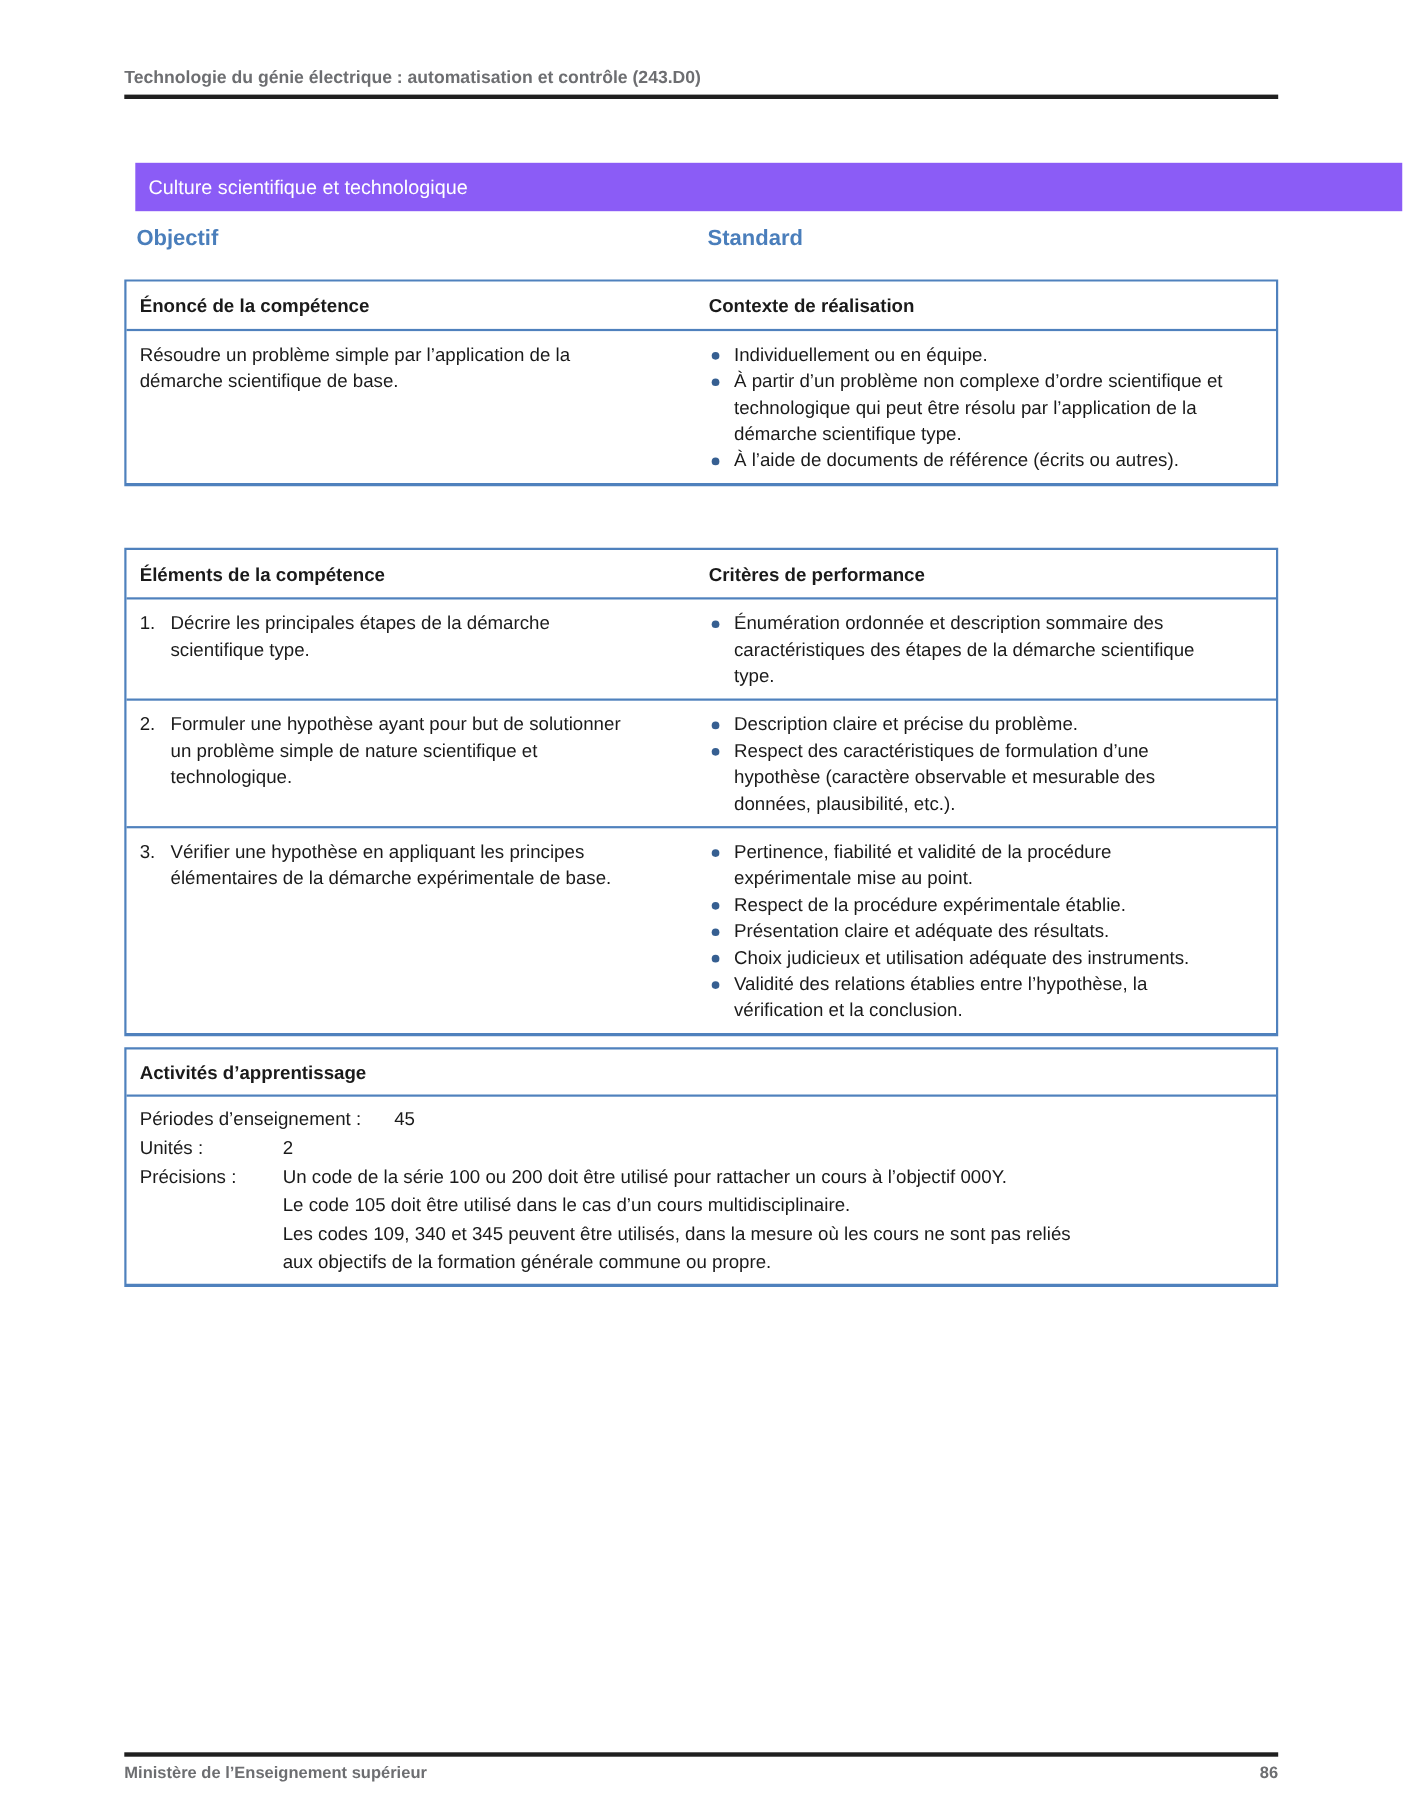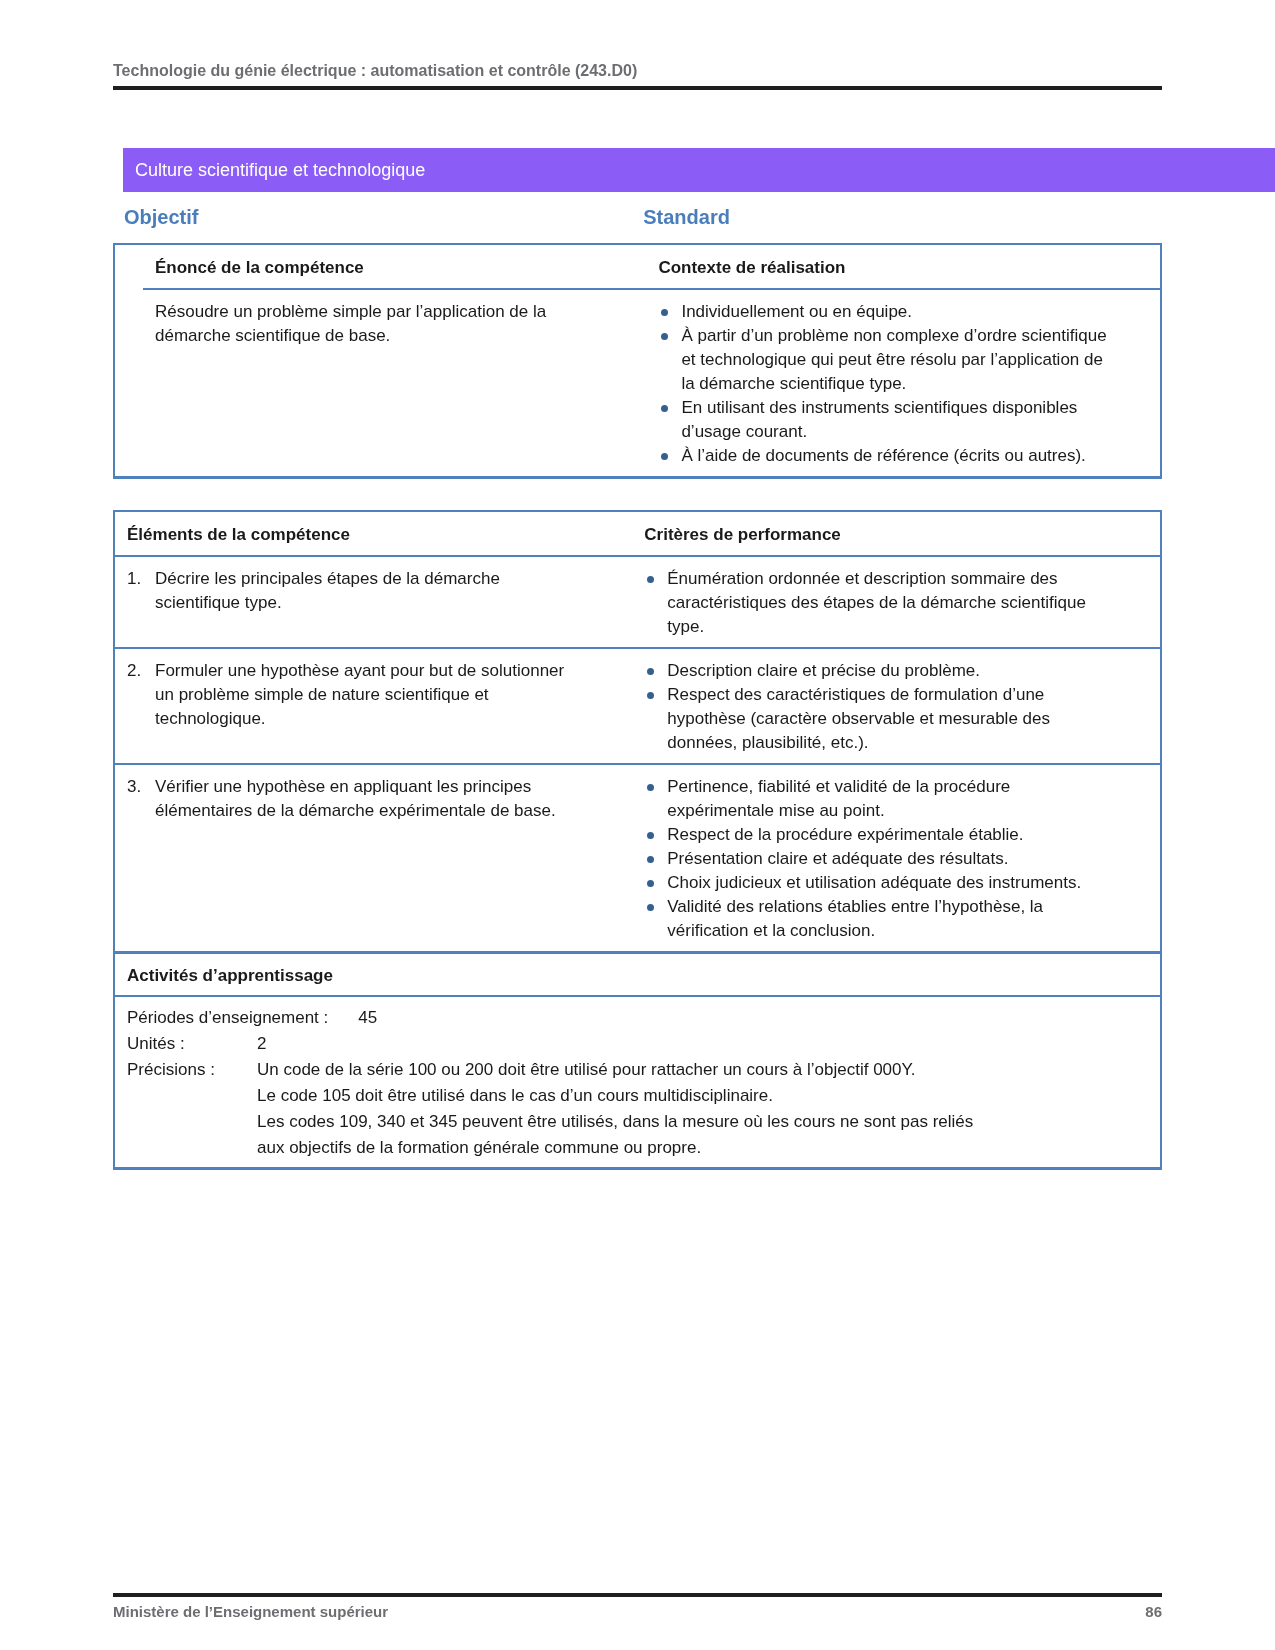--- a/index.html
+++ b/index.html
@@ -28,22 +28,22 @@
   }
   .section-headings .hd {
     padding-left:11px; color:#4a7ebb; font-weight:bold; font-size:20px;
   }
   
   .tbl {
     position:absolute; left:113px; width:1049px; box-sizing:border-box;
     border:2px solid #4f81bd; border-bottom-width:3px;
     font-size:17px; line-height:24px;
   }
-  .tbl1 { top:243px;padding-left:28px; }
-  .tbl2 { top:498px;margin-top:12px; }
+  .tbl1 { top:254px; }
+  .tbl2 { top:498px; }
   .tbl-head {
     display:grid; grid-template-columns:49.5% 50.5%;
     border-bottom:2px solid #4f81bd;
   }
   .th { padding:11px 12px 8px; font-weight:bold; }
   .tbl-row { display:grid; grid-template-columns:49.5% 50.5%; }
   .tbl-row + .tbl-row { border-top:2px solid #4f81bd; }
   .cell-l { padding:10px 64px 8px 12px; }
   .tbl1 .cell-l { padding-right:40px; }
   .cell-r { padding:10px 48px 8px 10px; }
@@ -99,21 +99,20 @@
     <div class="tbl-head">
       <div class="th">Énoncé de la compétence</div>
       <div class="th">Contexte de réalisation</div>
     </div>
     <div class="tbl-row">
       <div class="cell-l">Résoudre un problème simple par l’application de la démarche scientifique de base.</div>
       <div class="cell-r">
         <ul class="bullets">
           <li><span class="blt"></span><span>Individuellement ou en équipe.</span></li>
           <li><span class="blt"></span><span>À partir d’un problème non complexe d’ordre scientifique et technologique qui peut être résolu par l’application de la démarche scientifique type.</span></li>
-          <li><span class="blt"></span><span>En utilisant des instruments scientifiques disponibles d’usage courant.</span></li>
           <li><span class="blt"></span><span>À l’aide de documents de référence (écrits ou autres).</span></li>
         </ul>
       </div>
     </div>
   </div>
 
   <div class="tbl tbl2">
     <div class="tbl-head">
       <div class="th">Éléments de la compétence</div>
       <div class="th">Critères de performance</div>

